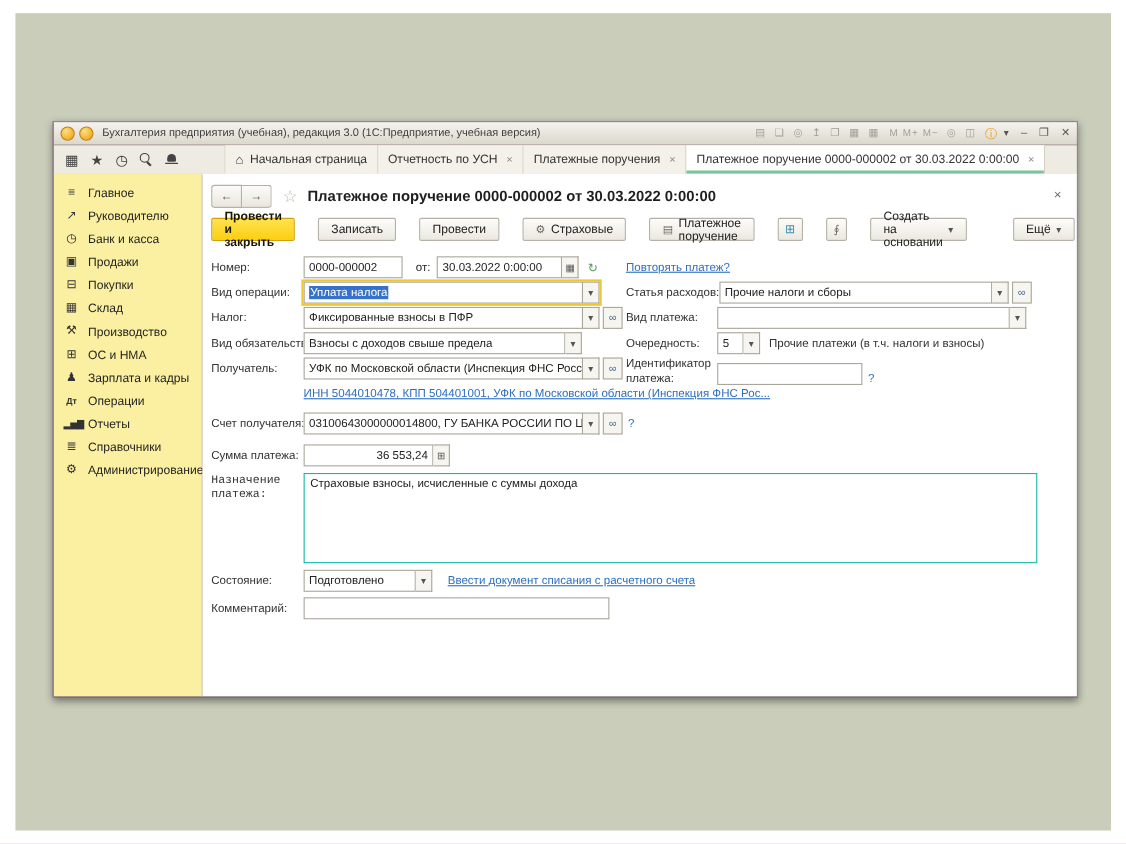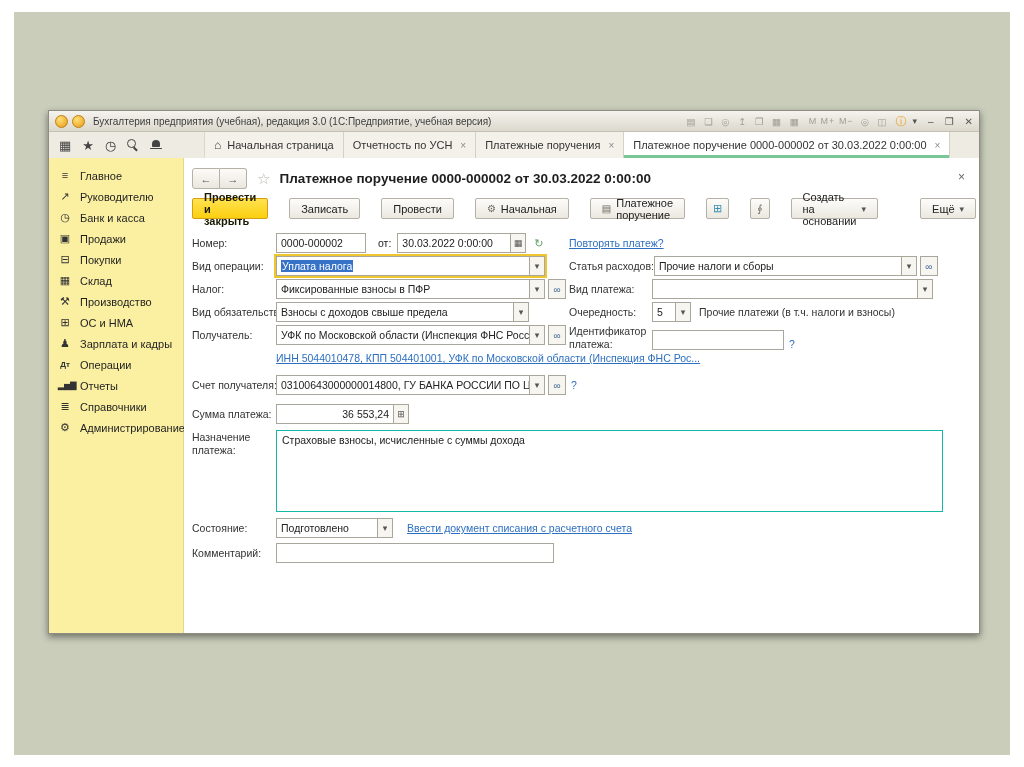--- a/index.html
+++ b/index.html
@@ -72,21 +72,21 @@
     justify-content:center;background:#f7f5ef;color:#4a6f9c;font-size:10px;flex:0 0 16px;}
   .focusring{outline:2px solid #eec62d;outline-offset:0;}
   .sel{background:#3672c8;color:#fff;padding:0 1px;}
   a.lnk{color:#2d6fc0;text-decoration:underline;cursor:pointer;text-align:right;}
   .helpq{color:#2d6fc0;margin-left:5px;font-size:10.5px;}
   .rightcol{position:absolute;left:385px;top:6px;width:404px;}
   .rlbl{flex:0 0 83px;color:#333;white-space:nowrap;}
   .note{margin-left:8px;color:#333;}
   .bigarea{border:1px solid #14b8a6;width:655px;height:74px;padding:3px 5px;color:#222;
     font-size:10.5px;line-height:1.3;overflow:hidden;}
-  .lbl.two{line-height:1.2;white-space:normal;align-self:flex-start;padding-top:1px;}
+  .lbl.two{line-height:1.2;white-space:normal;align-self:flex-start;padding-top:1px;font-family:Liberation Mono, monospace;}
   .mini{color:#5f9b5f;font-size:11px;margin-left:8px;}
   .num{justify-content:flex-end;padding-left:20px;}
 </style>
 </head>
 <body>
 
 <div class="slide"></div>
 
 <div class="window">
 
@@ -207,21 +207,21 @@
             <span>Провести и закрыть</span>
           </div>
         <div class="btn">
             <span>Записать</span>
           </div>
         <div class="btn">
             <span>Провести</span>
           </div>
         <div class="btn">
             <span class="bic">⚙</span>
-            <span>Начальная</span>
+            <span>Страховые</span>
           </div>
         <div class="btn">
             <span class="bic">▤</span>
             <span>Платежное поручение</span>
           </div>
         <div class="btn sq">
             <span class="bic teal">⊞</span>
           </div>
         <div class="btn sq">
             <span class="bic">∮</span>

